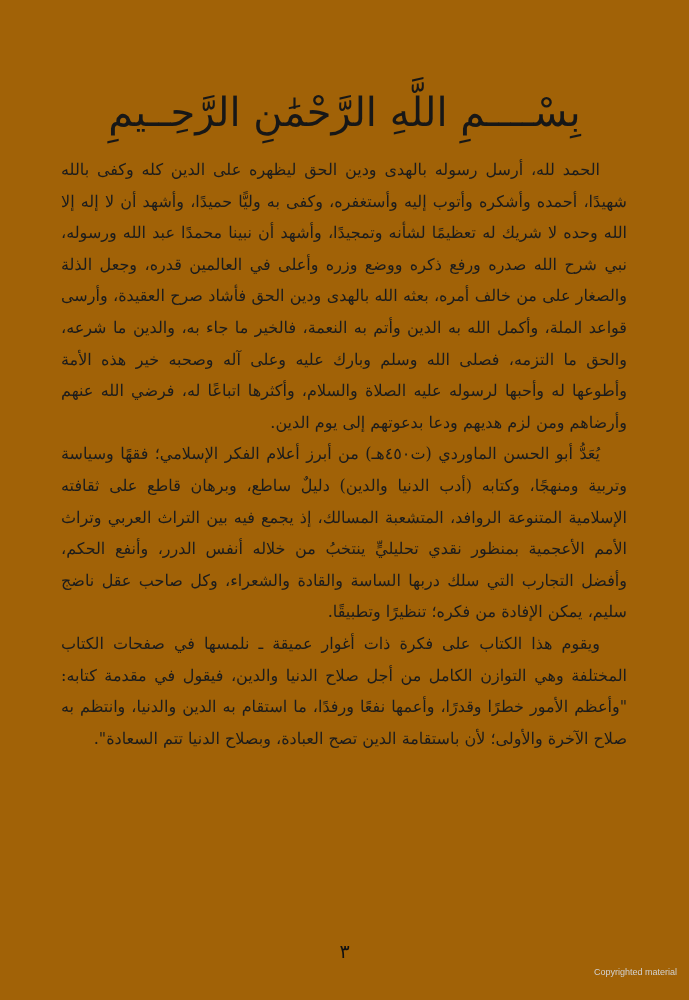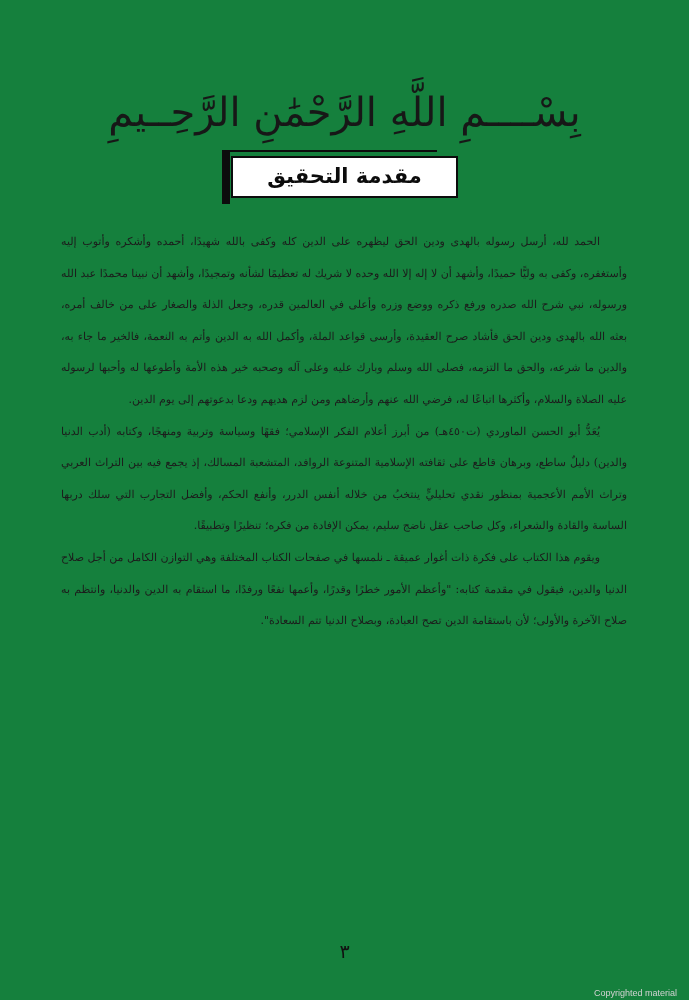--- a/index.html
+++ b/index.html
@@ -6,21 +6,21 @@
   html, body {
     margin: 0;
     padding: 0;
     background: #ffffff;
   }
   .page {
     position: relative;
     width: 689px;
     height: 1000px;
     margin: 0 auto;
-    background: #15803d;
+    background: #a16207;
     overflow: hidden;
     font-family: "DejaVu Serif", "Liberation Serif", serif;
     color: #1c1c1c;
     direction: rtl;
   }
   .basmala {
     margin-top: 82px;
     text-align: center;
     font-size: 40px;
     font-weight: 500;
@@ -57,21 +57,21 @@
     background: #0c0c0c;
   }
   .title-text {
     font-size: 21px;
     font-weight: bold;
     color: #0c0c0c;
     font-family: "DejaVu Sans", "Liberation Sans", sans-serif;
   }
   .body-text {
     margin: 12px 62px 0 61px;
-    font-size: 11px;
+    font-size: 16px;
     line-height: 31.6px;
     text-align: justify;
     text-justify: inter-word;
   }
   .body-text p {
     margin: 0;
   }
   .para-indent {
     text-indent: 27px;
   }
@@ -83,42 +83,35 @@
     position: absolute;
     bottom: 38px;
     left: 0;
     right: 0;
     text-align: center;
     font-size: 19px;
     color: #111111;
   }
   .watermark {
     position: absolute;
-    bottom: 2px;
+    bottom: 23px;
     right: 12px;
     direction: ltr;
     font-size: 9px;
     color: #d2d2d2;
     font-family: "Liberation Sans", sans-serif;
   }
 </style>
 </head>
 <body>
 
 <div class="page">
 
   <div class="basmala">بِسْــــمِ اللَّهِ الرَّحْمَٰنِ الرَّحِــيمِ</div>
 
-  <div class="title-wrap">
-    <div class="title-box">
-      <span class="shadow-bar"></span>
-      <span class="shadow-top"></span>
-      <span class="title-text">مقدمة التحقيق</span>
-    </div>
-  </div>
 
   <div class="body-text">
     <p class="para-indent">الحمد لله، أرسل رسوله بالهدى ودين الحق ليظهره على الدين كله وكفى بالله شهيدًا، أحمده وأشكره وأتوب إليه وأستغفره، وكفى به وليًّا حميدًا، وأشهد أن لا إله إلا الله وحده لا شريك له تعظيمًا لشأنه وتمجيدًا، وأشهد أن نبينا محمدًا عبد الله ورسوله، نبي شرح الله صدره ورفع ذكره ووضع وزره وأعلى في العالمين قدره، وجعل الذلة والصغار على من خالف أمره، بعثه الله بالهدى ودين الحق فأشاد صرح العقيدة، وأرسى قواعد الملة، وأكمل الله به الدين وأتم به النعمة، فالخير ما جاء به، والدين ما شرعه، والحق ما التزمه، فصلى الله وسلم وبارك عليه وعلى آله وصحبه خير هذه الأمة وأطوعها له وأحبها لرسوله عليه الصلاة والسلام، وأكثرها اتباعًا له، فرضي الله عنهم وأرضاهم ومن لزم هديهم ودعا بدعوتهم إلى يوم الدين.</p>
     <p class="para-indent">يُعَدُّ أبو الحسن الماوردي (ت٤٥٠هـ) من أبرز أعلام الفكر الإسلامي؛ فقهًا وسياسة وتربية ومنهجًا، وكتابه (أدب الدنيا والدين) دليلٌ ساطع، وبرهان قاطع على ثقافته الإسلامية المتنوعة الروافد، المتشعبة المسالك، إذ يجمع فيه بين التراث العربي وتراث الأمم الأعجمية بمنظور نقدي تحليليٍّ ينتخبُ من خلاله أنفس الدرر، وأنفع الحكم، وأفضل التجارب التي سلك دربها الساسة والقادة والشعراء، وكل صاحب عقل ناضج سليم، يمكن الإفادة من فكره؛ تنظيرًا وتطبيقًا.</p>
     <p class="para-indent">ويقوم هذا الكتاب على فكرة ذات أغوار عميقة ـ نلمسها في صفحات الكتاب المختلفة وهي التوازن الكامل من أجل صلاح الدنيا والدين، فيقول في مقدمة كتابه: "وأعظم الأمور خطرًا وقدرًا، وأعمها نفعًا ورفدًا، ما استقام به الدين والدنيا، وانتظم به صلاح الآخرة والأولى؛ لأن باستقامة الدين تصح العبادة، وبصلاح الدنيا تتم السعادة".</p>
   </div>
 
   <div class="page-number">٣</div>
 
   <div class="watermark">Copyrighted material</div>

